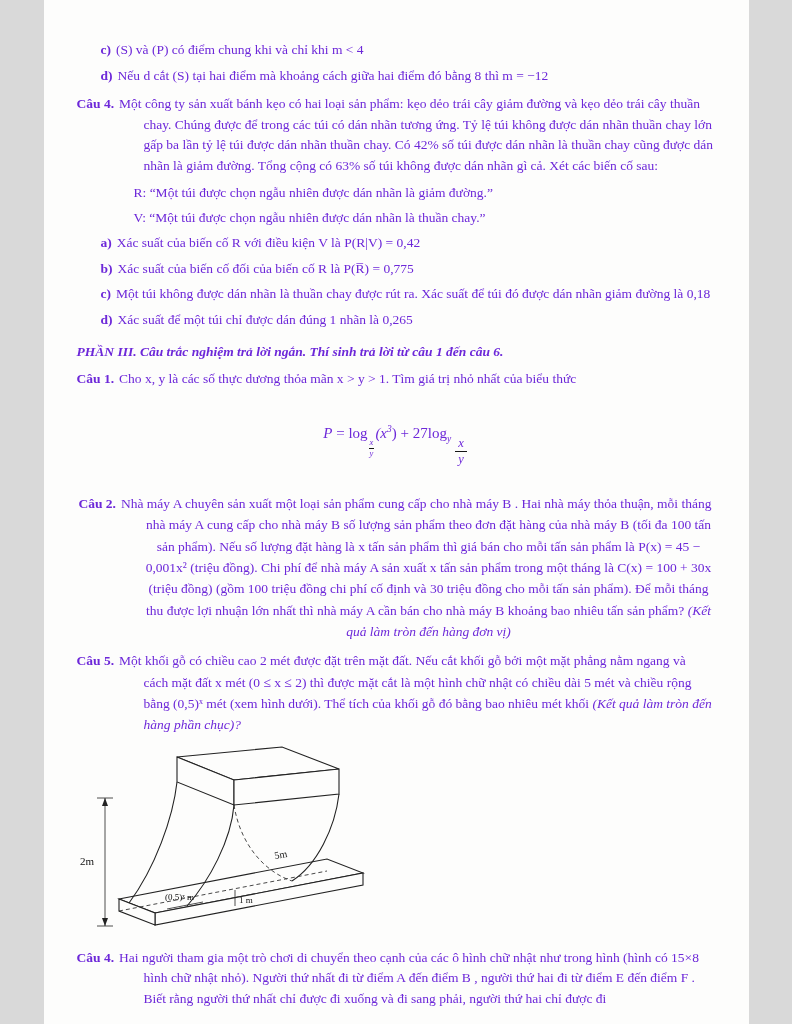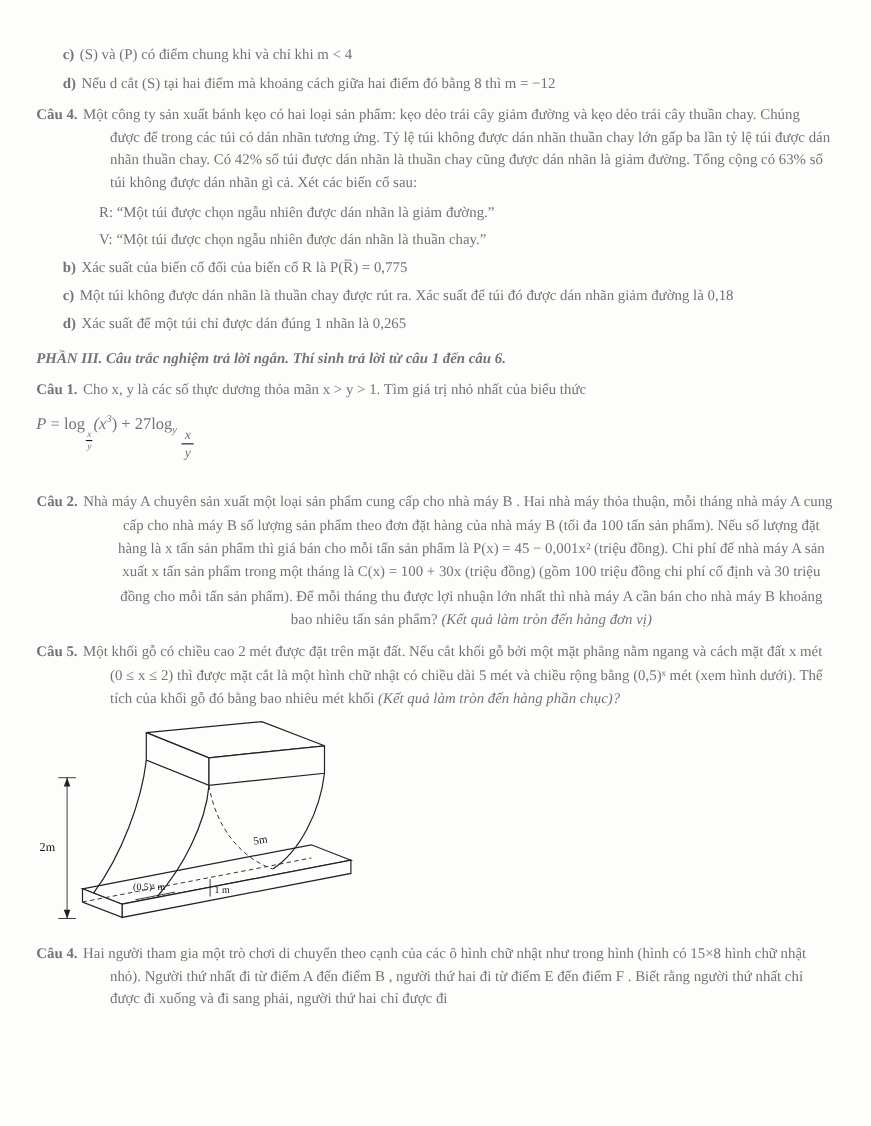--- a/index.html
+++ b/index.html
@@ -1,29 +1,29 @@
 <!DOCTYPE html>
 <html><head>
 <meta charset="utf-8">
 <style>
   * { margin:0; padding:0; box-sizing:border-box; }
   html,body { background:#d9d9d9; }
   .page {
-    width:792px; height:1024px; margin:0 auto; background:#fdfdfc;
-    color:#737373; font-family:"Liberation Serif", serif;
+    width:705px; height:1024px; margin:0 auto; background:#fdfdfc;
+    color:#6d28d9; font-family:"Liberation Serif", serif;
     font-size:13.5px; line-height:1.46;
     padding:40px 35px 16px 33px; overflow:hidden;
   }
   .it { font-style:italic; }
   .lb { font-weight:700; margin-right:5px; }
   .item  { margin:0 0 6px 24px; }
   .event { margin:1px 0 5px 57px; }
   .cau   { padding-left:67px; text-indent:-67px; margin:0 0 7px 0; line-height:1.52; }
   .heading { font-weight:700; margin:12px 0 8px 0;font-style:italic; }
-  .formula { text-align:left; font-size:15px; margin:12px 0 26px 0; }
+  .formula { text-align:center; font-size:15px; margin:33px 0 26px 0; }
   .formula sup { font-size:9.5px; font-style:italic; }
   .formula sub { font-size:9.5px; }
   .sfrac { display:inline-flex; flex-direction:column; align-items:center;
            font-size:8.5px; line-height:1.15; vertical-align:-7px; margin:0 1px; }
   .sfrac .n { border-bottom:0.8px solid #161616; padding:0 1px; }
   .bfrac { display:inline-flex; flex-direction:column; align-items:center;
            font-size:12.5px; line-height:1.2; vertical-align:-9px; margin-left:4px; }
   .bfrac .n { border-bottom:1px solid #161616; padding:0 3px; }
   .figure { display:flex; justify-content:flex-start; margin:6px 0 10px 0; }
   .figure svg { width:330px; height:195px; }
@@ -50,20 +50,23 @@
     <span class="lb">Câu 4.</span><span>Một công ty sản xuất bánh kẹo có hai loại sản phẩm: kẹo dẻo trái cây giảm đường và kẹo dẻo trái cây thuần chay. Chúng được để trong các túi có dán nhãn tương ứng. Tỷ lệ túi không được dán nhãn thuần chay lớn gấp ba lần tỷ lệ túi được dán nhãn thuần chay. Có 42% số túi được dán nhãn là thuần chay cũng được dán nhãn là giảm đường. Tổng cộng có 63% số túi không được dán nhãn gì cả. Xét các biến cố sau:</span>
   </div>
 
   <div class="event">
     <span>R: “Một túi được chọn ngẫu nhiên được dán nhãn là giảm đường.”</span>
   </div>
   <div class="event">
     <span>V: “Một túi được chọn ngẫu nhiên được dán nhãn là thuần chay.”</span>
   </div>
 
+  <div class="item">
+    <span class="lb">a)</span><span>Xác suất của biến cố R với điều kiện V là P(R|V) = 0,42</span>
+  </div>
   <div class="item">
     <span class="lb">b)</span><span>Xác suất của biến cố đối của biến cố R là P(R̅) = 0,775</span>
   </div>
   <div class="item">
     <span class="lb">c)</span><span>Một túi không được dán nhãn là thuần chay được rút ra. Xác suất để túi đó được dán nhãn giảm đường là 0,18</span>
   </div>
   <div class="item">
     <span class="lb">d)</span><span>Xác suất để một túi chỉ được dán đúng 1 nhãn là 0,265</span>
   </div>
 

